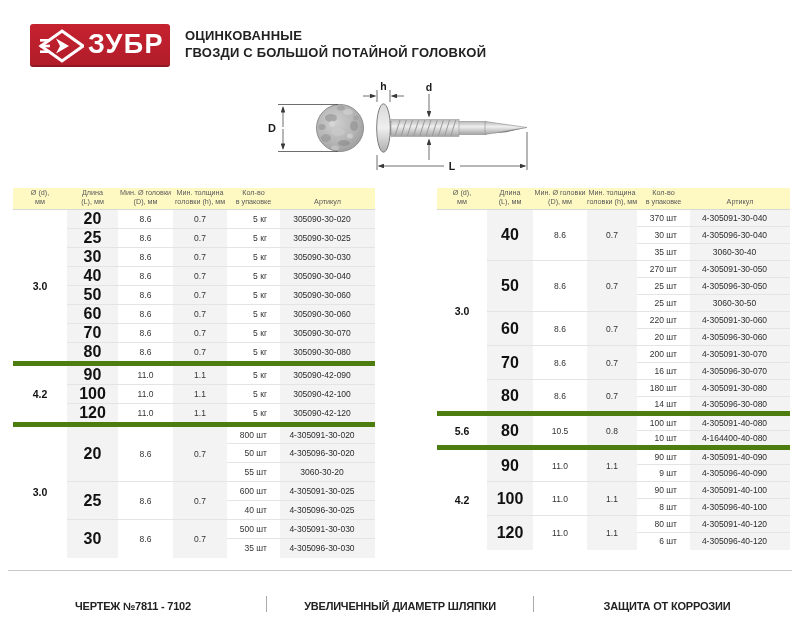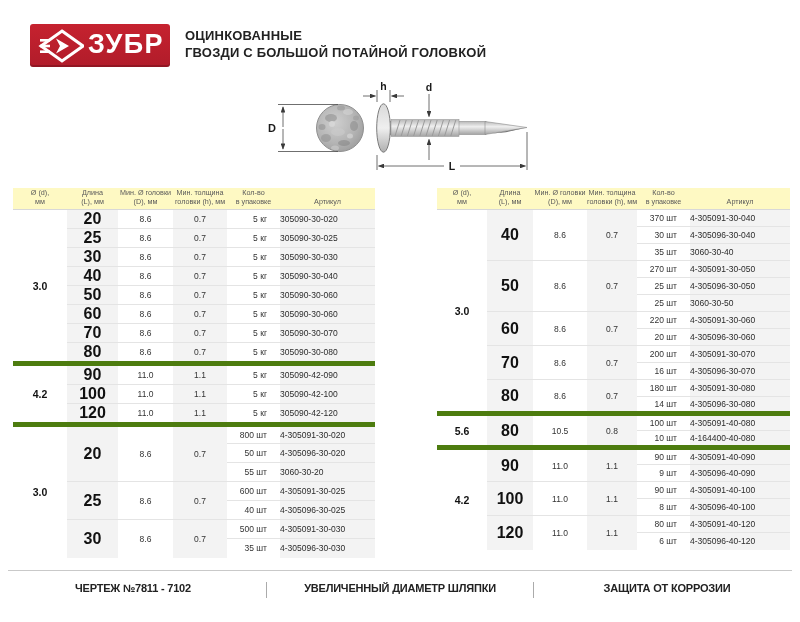--- a/index.html
+++ b/index.html
@@ -30,28 +30,28 @@
   td,th{box-sizing:border-box;padding:0;overflow:hidden;white-space:nowrap;}
   thead th{font-weight:normal;font-size:7.2px;line-height:9px;color:#5a5a5a;
            text-align:center;vertical-align:bottom;height:20px;padding-bottom:3px;
            border-bottom:1px solid #d8d8d8;background:#fef9c3;}
   .tbl-left  tbody td{height:19px;}
   .tbl-right tbody td{height:17px;}
   tbody td{font-size:8.5px;color:#333;text-align:center;vertical-align:middle;}
   td.diam{font-weight:bold;font-size:10.5px;color:#111;}
   td.len{font-weight:bold;font-size:16px;color:#111;}
   td.qty{text-align:right;padding-right:13px;}
-  td.sku{text-align:left;padding-right:11px;color:#2b2b2b;}
+  td.sku{text-align:center;padding-right:11px;color:#2b2b2b;}
   .c2,.c4,.c6{background:#f3f3f3;}
   tr.g-start td{border-top:5px solid #4d7c0f;}
   tr.l-start td,tr.p-row td{border-top:1px solid #e4e4e4;}
 
   
   .bottom-rule{position:absolute;left:8px;right:8px;top:570px;border-top:1px solid #c9c9c9;}
-  .footer{position:absolute;left:0;top:582px;width:800px;height:30px;display:flex;align-items:flex-start;}
+  .footer{position:absolute;left:0;top:582px;width:800px;height:30px;display:flex;align-items:flex-end;}
   .footer .cell{flex:1 1 0;text-align:center;font-weight:bold;font-size:11px;color:#222;
                 letter-spacing:-.2px;}
   .footer .sep{flex:0 0 1px;height:16px;background:#ababab;}
 </style>
 </head>
 <body>
 
 <div class="page">
 
   <div class="logo">

